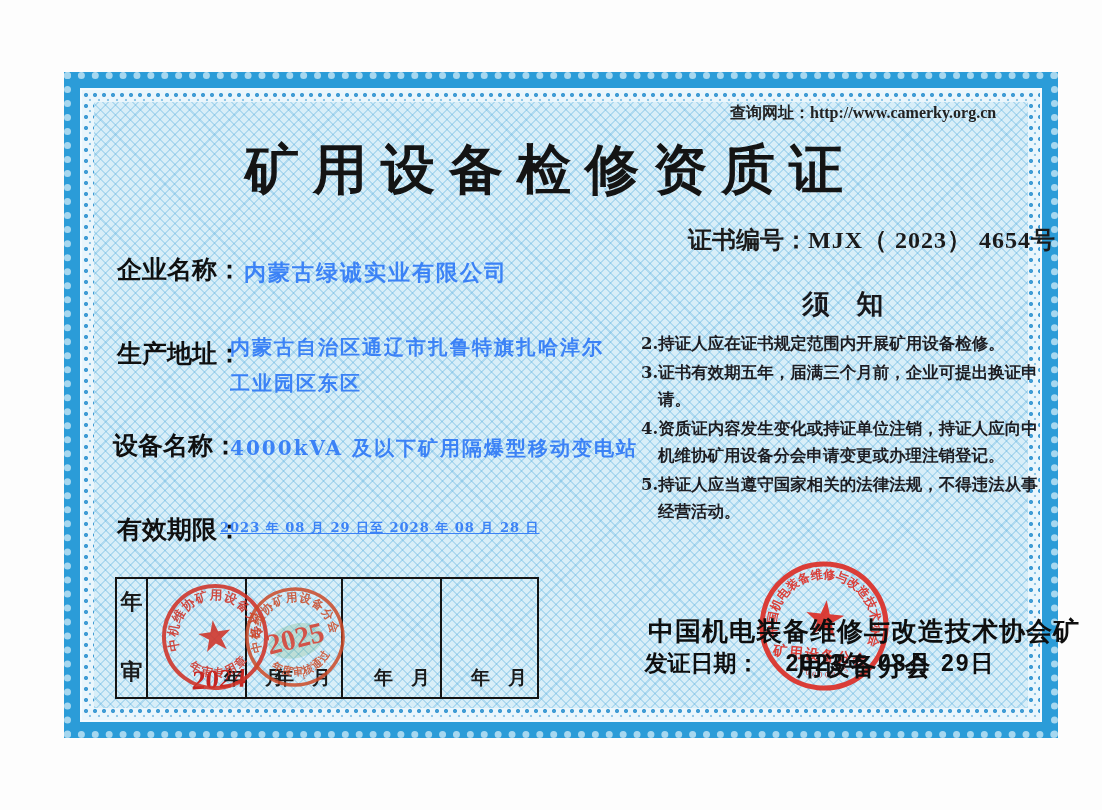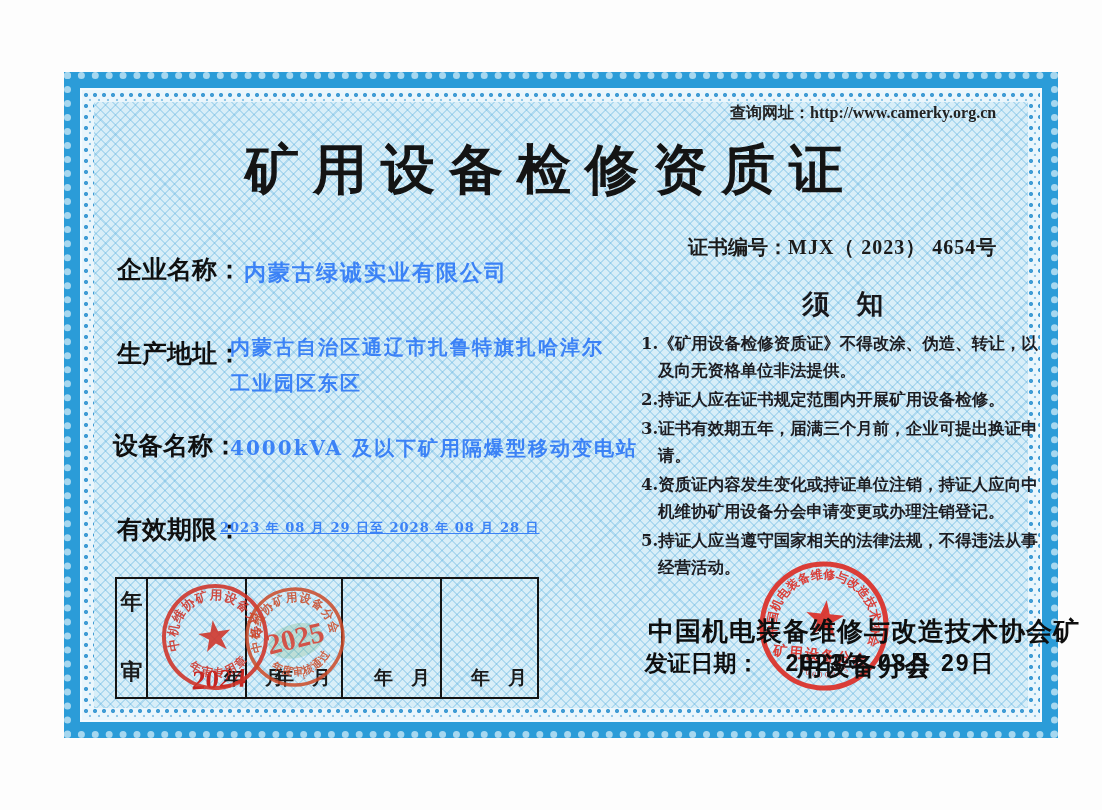--- a/index.html
+++ b/index.html
@@ -18,21 +18,21 @@
              background-image:
                repeating-linear-gradient(45deg, rgba(80,170,220,.30) 0 1.5px, transparent 1.5px 7px),
                repeating-linear-gradient(-45deg, rgba(80,170,220,.30) 0 1.5px, transparent 1.5px 7px);}
   .content{position:absolute;inset:0;}
   .abs{position:absolute;}
   
   .url-line{top:103px;left:730px;width:310px;font-size:16px;font-weight:600;color:#222;
             font-family:"Liberation Serif",serif;}
   .title{top:134px;left:20px;width:1062px;text-align:center;font-size:54px;font-weight:700;
          letter-spacing:14px;color:#141414;font-family:"Liberation Sans",sans-serif;}
-  .certno{top:234px;left:688px;font-size:20px;}
+  .certno{top:224px;left:688px;font-size:24px;}
   .certno .lbl{font-weight:700;font-family:"Liberation Sans",sans-serif;}
   .certno .val{font-family:"Liberation Serif",serif;font-weight:600;letter-spacing:1px;}
   .field-label{font-size:25px;font-weight:700;color:#101010;font-family:"Liberation Sans",sans-serif;}
   .field-value{font-size:21px;font-weight:700;color:#3b82f6;letter-spacing:2px;
                font-family:"DejaVu Serif",serif;}
   .notice-heading{top:286px;left:643px;width:400px;text-align:center;font-size:27px;font-weight:700;
                   color:#18181c;font-family:"DejaVu Serif",serif;}
   .notice-list{top:330px;left:641px;width:402px;font-size:16.5px;line-height:1.64;color:#1d1d22;
                font-weight:600;font-family:"DejaVu Serif",serif;}
   .notice-item{padding-left:17px;text-indent:-17px;margin-bottom:2px;}
@@ -88,21 +88,20 @@
     <div class="abs field-value" style="left:230px;top:370px;font-size:20px;">工业园区东区</div>
 
     <div class="abs field-label" style="left:113px;top:429px;">设备名称：</div>
     <div class="abs field-value" style="left:230px;top:435px;font-size:20px;">4000kVA 及以下矿用隔爆型移动变电站</div>
 
     <div class="abs field-label" style="left:117px;top:513px;">有效期限：</div>
     <div class="abs field-value" style="left:220px;top:519px;font-size:13px;letter-spacing:1px;text-decoration:underline;">2023 年 08 月 29 日至 2028 年 08 月 28 日</div>
 
     <div class="abs notice-heading">须　知</div>
     <div class="abs notice-list">
-      <div class="notice-item">1.《矿用设备检修资质证》不得改涂、伪造、转让，以及向无资格单位非法提供。</div>
       <div class="notice-item">2.持证人应在证书规定范围内开展矿用设备检修。</div>
       <div class="notice-item">3.证书有效期五年，届满三个月前，企业可提出换证申请。</div>
       <div class="notice-item">4.资质证内容发生变化或持证单位注销，持证人应向中机维协矿用设备分会申请变更或办理注销登记。</div>
       <div class="notice-item">5.持证人应当遵守国家相关的法律法规，不得违法从事经营活动。</div>
     </div>
 
     <div class="abs review-table">
       <div class="rt-col rt-head">
         <span>年</span>
         <span>审</span>

